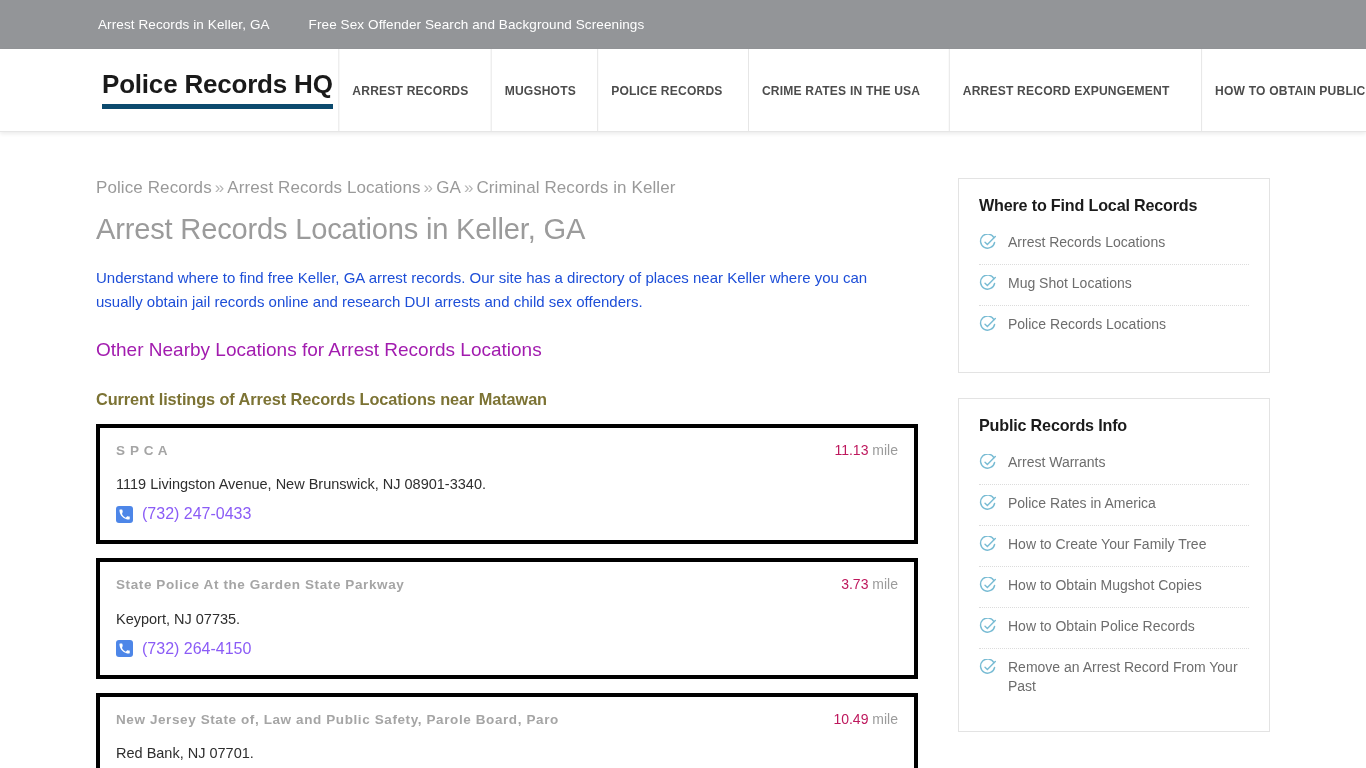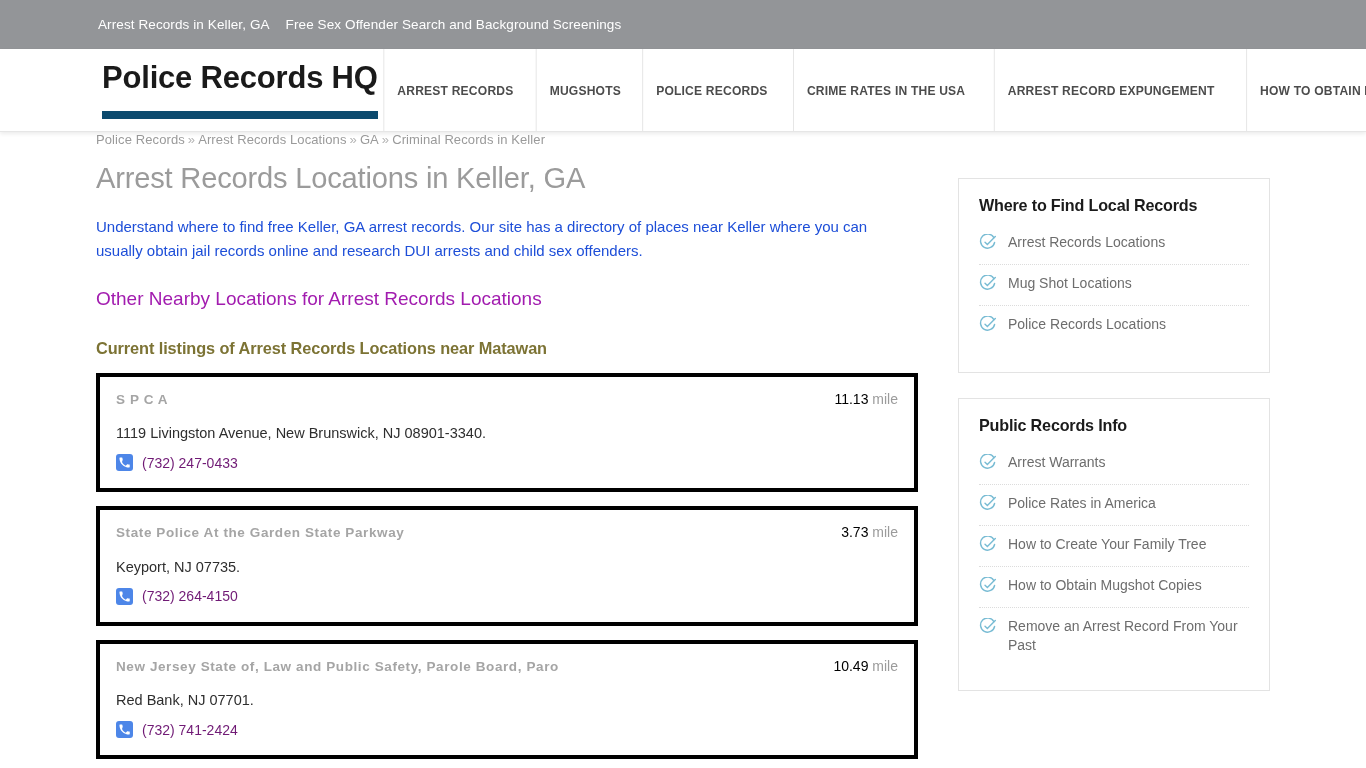--- a/index.html
+++ b/index.html
@@ -11,21 +11,21 @@
     font-family: "Liberation Sans", sans-serif;
   }
 
   
   .topbar {
     height: 49px;
     background: #939598;
     display: flex;
     align-items: center;
     padding-left: 98px;
-    gap: 16px;
+    gap: 39px;
   }
   .topbar a {
     color: #ffffff;
     font-size: 13.5px;
     text-decoration: none;
     letter-spacing: .1px;
     white-space: nowrap;
   }
 
   
@@ -39,27 +39,27 @@
     position: relative;
     z-index: 5;
   }
   .brand-wrap {
     width: 413px;
     display: flex;
     align-items: center;
     padding-left: 102px;
   }
   .brand {
-    font-size: 31px;
+    font-size: 26px;
     font-weight: 700;
     color: #1a1a1a;
     letter-spacing: -0.2px;
     line-height: 1;
-    padding-bottom: 18px;
-    border-bottom: 8px solid #0c4a6e;
+    padding-bottom: 7px;
+    border-bottom: 5px solid #0c4a6e;
     text-decoration: none;
     white-space: nowrap;
   }
   .nav {
     display: flex;
     align-items: stretch;
     flex: 1;
   }
   .nav-item {
     display: flex;
@@ -84,21 +84,22 @@
   .page {
     display: flex;
     padding: 0 96px 0 96px;
     gap: 40px;
   }
   .main-col { width: 822px; flex: none; }
   .side-col { width: 312px; flex: none; padding-top: 46px; }
 
   
   .breadcrumb {
-    font-size: 13px;
+    margin-top: 46px;
+    font-size: 17px;
     color: #9a9a9a;
     letter-spacing: .1px;
   }
   .breadcrumb a { color: #9a9a9a; text-decoration: none; }
   .breadcrumb .sep { color: #b5b5b5; margin: 0 3px; }
 
   .page-title {
     margin: 14px 0 0 0;
     font-size: 30px;
     font-weight: 400;
@@ -152,21 +153,21 @@
     color: #a5a5a5;
     letter-spacing: .6px;
     line-height: 1.3;
   }
   .card-dist {
     font-size: 14px;
     color: #9b9b9b;
     white-space: nowrap;
     padding-left: 18px;
   }
-  .card-dist b { color: #000000; font-weight: 400; }
+  .card-dist b { color: #be185d; font-weight: 400; }
   .card-addr {
     margin-top: 15px;
     font-size: 14.5px;
     color: #2e2e2e;
     line-height: 1.45;
   }
   .card-phone {
     margin-top: 10px;
     display: flex;
     align-items: center;
@@ -176,22 +177,22 @@
     width: 17px; height: 17px;
     background: #4d86e8;
     border-radius: 3px;
     display: inline-flex;
     align-items: center;
     justify-content: center;
     flex: none;
   }
   .phone-icon svg { display: block; }
   .phone-num {
-    font-size: 14px;
-    color: #701a75;
+    font-size: 16px;
+    color: #8b5cf6;
   }
 
   
   .widget {
     border: 1px solid #e3e3e3;
     background: #fff;
     padding: 17px 20px 26px 20px;
     margin-bottom: 25px;
   }
   .widget-title {
@@ -374,19 +375,26 @@
                 <path d="M21 5.2A10 10 0 1 0 22 12"></path>
                 <path d="M8.5 11.6l3.3 3.3L23 3.6"></path>
               </svg></span>
           <a href="#">How to Obtain Mugshot Copies</a>
         </li>
         <li>
           <span class="check-icon"><svg width="17" height="17" viewBox="0 0 24 24" fill="none" stroke="#79bcd4" stroke-width="2" stroke-linecap="round">
                 <path d="M21 5.2A10 10 0 1 0 22 12"></path>
                 <path d="M8.5 11.6l3.3 3.3L23 3.6"></path>
               </svg></span>
+          <a href="#">How to Obtain Police Records</a>
+        </li>
+        <li>
+          <span class="check-icon"><svg width="17" height="17" viewBox="0 0 24 24" fill="none" stroke="#79bcd4" stroke-width="2" stroke-linecap="round">
+                <path d="M21 5.2A10 10 0 1 0 22 12"></path>
+                <path d="M8.5 11.6l3.3 3.3L23 3.6"></path>
+              </svg></span>
           <a href="#">Remove an Arrest Record From Your Past</a>
         </li>
       </ul>
     </div>
 
   </div>
 </div>
 
 </body></html>

